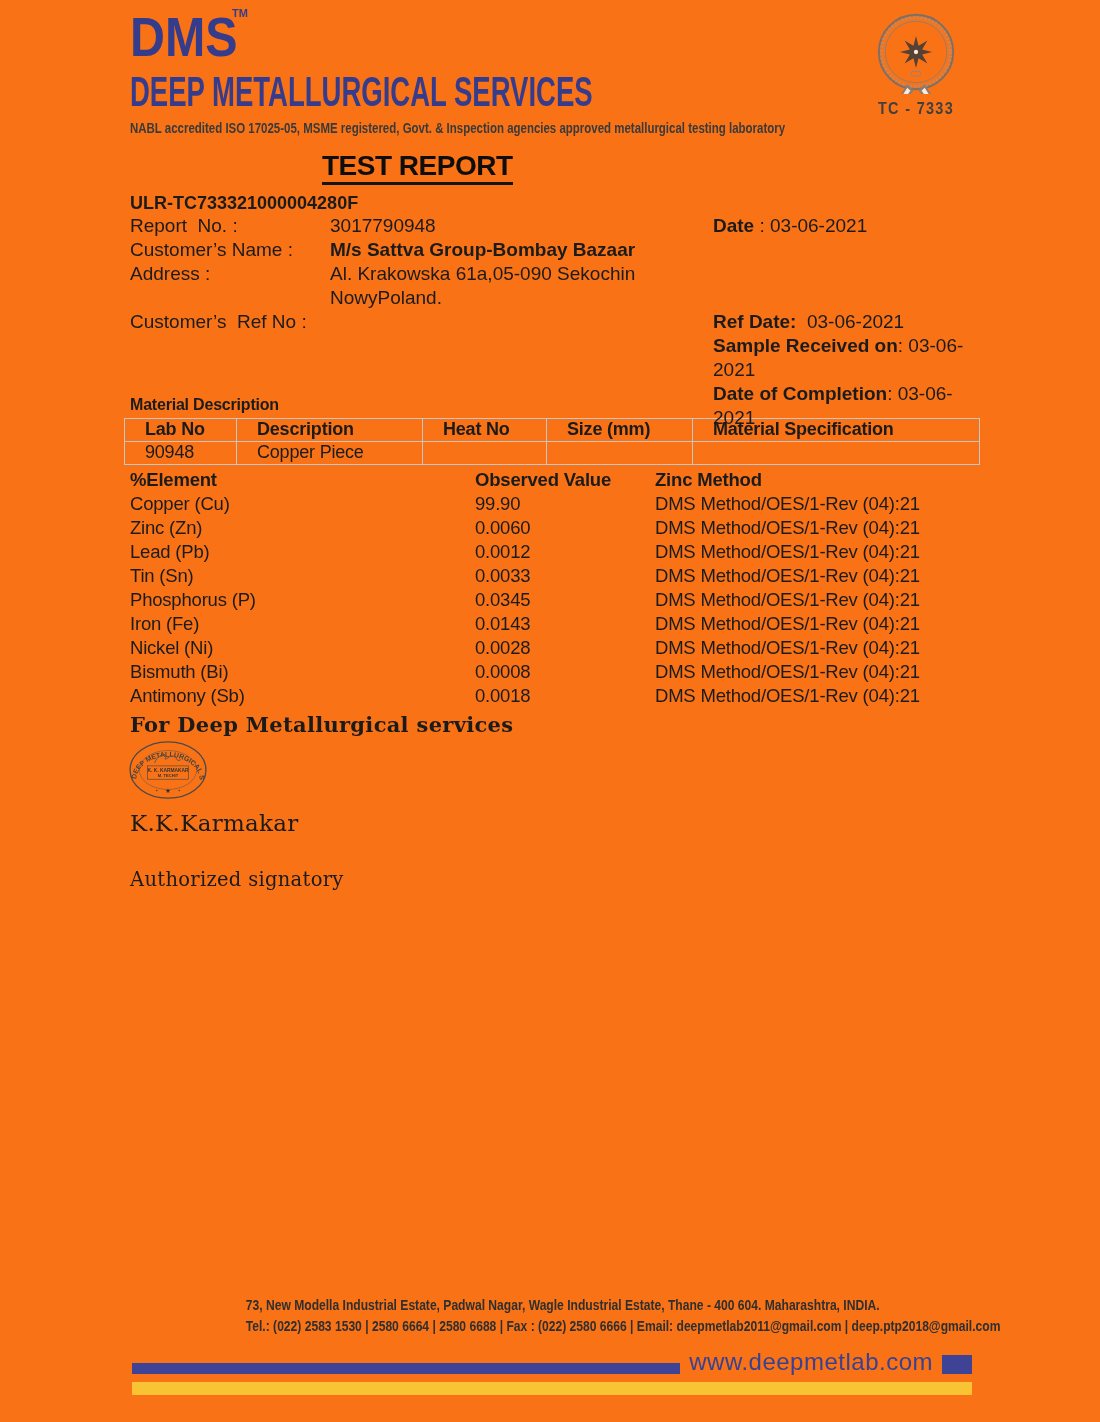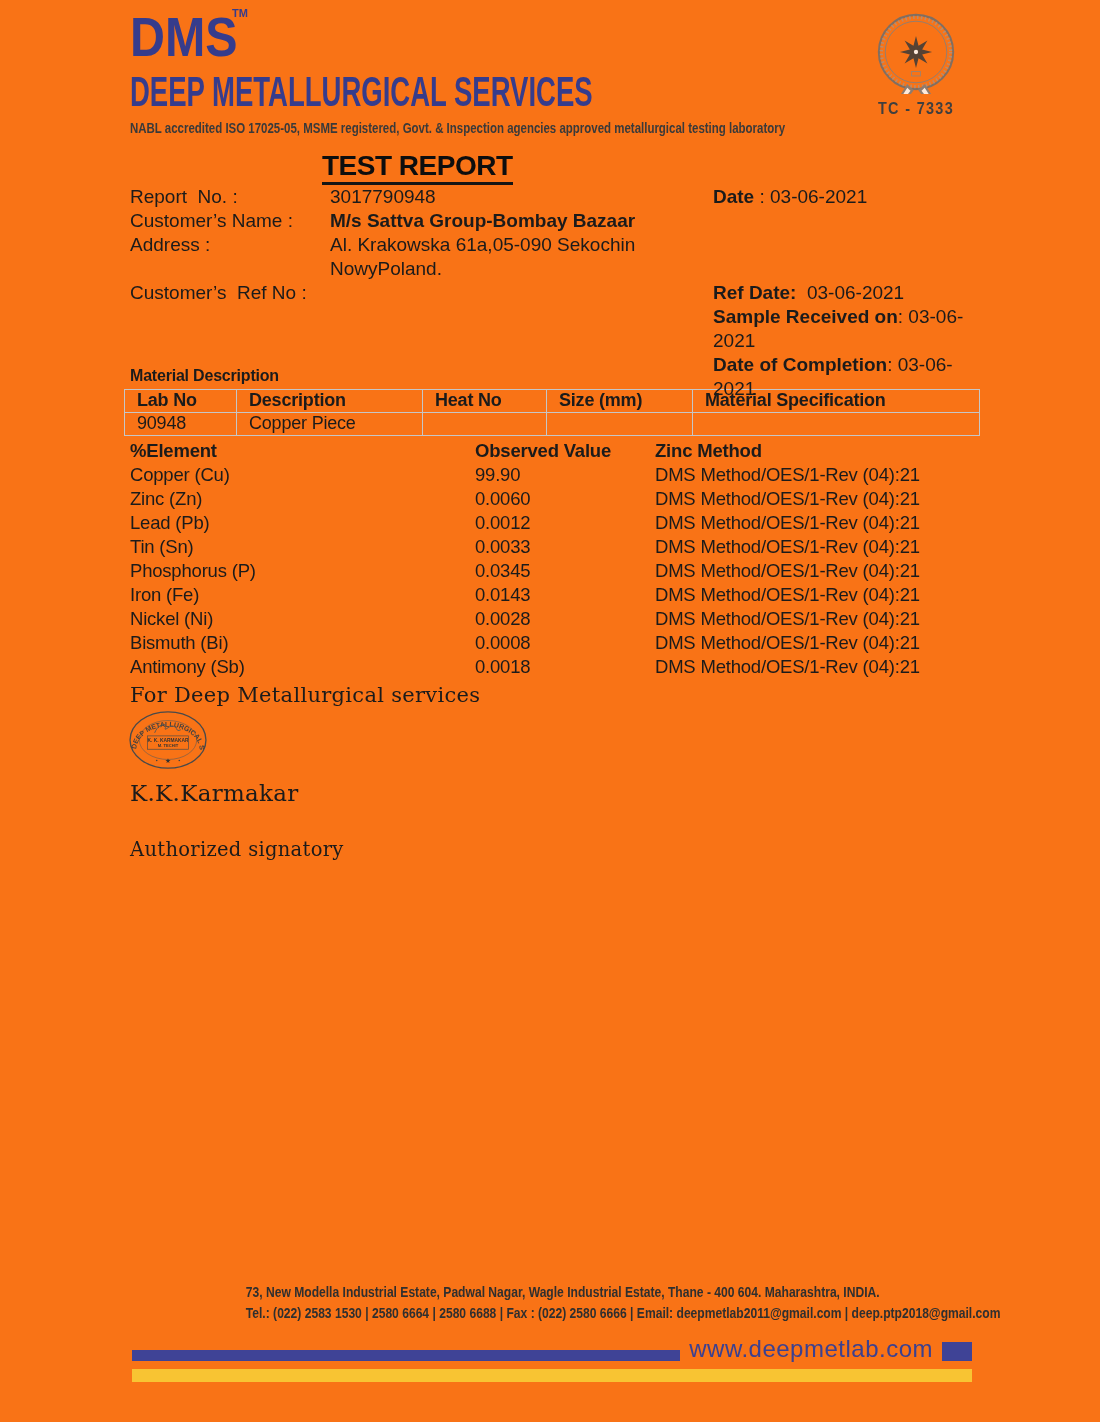--- a/index.html
+++ b/index.html
@@ -44,46 +44,46 @@
   .bold { font-weight:bold; }
   .right-abs { position:absolute; left:583px; top:0; }
   .ref-block { position:absolute; left:583px; top:0; font-size:19px; line-height:24px; }
   .row-ref { height:82px; }
 
   
   .mat-title { margin-top:4px; font-size:16px; font-weight:bold; letter-spacing:-0.2px; }
   table.mat { border-collapse:collapse; table-layout:fixed; width:856px; margin:4px 0 0 -6px; }
   table.mat th, table.mat td {
     border:1.5px solid #c6c6c6; font-size:18px; text-align:left;
-    padding:0 12px; height:23px; font-weight:normal; letter-spacing:-0.2px;
+    padding:0 20px; height:23px; font-weight:normal; letter-spacing:-0.2px;
   }
   table.mat th { font-weight:bold; }
 
   
   .band {
     margin:4px 0 0 -8px; padding:2px 0 2px 8px; width:858px;
     border-top:3.5px solid #8a8a8a; border-bottom:3.5px solid #8a8a8a;
     font-size:19px; font-weight:bold; letter-spacing:-0.2px;
   }
   .band .gap { display:inline-block; width:18px; }
   table.analysis { border-collapse:collapse; table-layout:fixed; width:850px; margin-top:3px; }
   table.analysis th, table.analysis td {
     font-size:18.5px; text-align:left; padding:0; height:24px; letter-spacing:-0.2px;
   }
   table.analysis th { font-weight:bold; }
 
   
   .serif { font-family:"DejaVu Serif","Liberation Serif",serif; }
-  .for-line { margin-top:4px; font-size:21px; font-weight:normal; letter-spacing:0.3px; }
+  .for-line { margin-top:4px; font-size:21px; font-weight:bold; letter-spacing:0.3px; }
   .stamp { margin:3px 0 0 -2px; }
   .sig-name { font-size:23px; margin-top:6px; letter-spacing:0.3px; }
   .sig-role { font-size:19.5px; letter-spacing:0.3px;margin-top:32px; }
 
   
-  .footer { position:absolute; left:0; right:0; bottom:40px; }
+  .footer { position:absolute; left:0; right:0; bottom:27px; }
   .footer-text { width:780px; margin:0 auto; text-align:center; color:#2f2f2f; }
   .footer-line { font-size:15.5px; font-weight:bold; line-height:21px; white-space:nowrap;
     transform:scaleX(0.78); transform-origin:center top; }
   .webrow { display:flex; align-items:flex-end; margin:14px 0 0 132px; width:840px; }
   .webbar { flex:1; height:11px; background:#3f4396; margin-right:9px; }
   .weburl { font-size:24px; color:#3b4191; letter-spacing:0.5px; line-height:24px; }
   .websq { width:30px; height:19px; background:#3f4396; margin-left:9px; }
   .goldbar { margin:8px 0 0 132px; width:840px; height:13px; background:#f8c433; }
 </style>
 </head>
@@ -109,20 +109,21 @@
         <rect x="40.5" y="63" width="9" height="4.5" fill="none" stroke="#868686" stroke-width="0.9"></rect>
         <path d="M36,80 L27,84.5 L33.5,84.5 L41,81.5 Z" fill="#ffffff" stroke="#7d7d7d" stroke-width="1.1" transform="translate(0,-1) scale(1,3.2) translate(0,-55.4)"></path>
         <path d="M54,80 L63,84.5 L56.5,84.5 L49,81.5 Z" fill="#ffffff" stroke="#7d7d7d" stroke-width="1.1" transform="translate(0,-1) scale(1,3.2) translate(0,-55.4)"></path>
       </svg>
       <div class="seal-code" data-bind="seal.code">TC - 7333</div>
     </div>
 
     <div>
       <span class="report-title" data-bind="report.title">TEST REPORT</span>
     </div>
+    <div class="ulr" data-bind="report.ulr">ULR-TC733321000004280F</div>
 
     <div class="inforow">
       <span class="lbl" data-bind="report.fields.report_no_label">Report  No. :</span><span class="val" data-bind="report.fields.report_no">3017790948</span>
       <span class="right-abs"><span class="bold" data-bind="report.fields.date_label">Date</span><span data-bind="report.fields.date_value"> : 03-06-2021</span></span>
     </div>
     <div class="inforow">
       <span class="lbl" data-bind="report.fields.customer_label">Customer’s Name :</span><span class="val bold" data-bind="report.fields.customer">M/s Sattva Group-Bombay Bazaar</span>
     </div>
     <div class="inforow">
       <span class="lbl" data-bind="report.fields.address_label">Address :</span><span class="val"><span data-bind="report.fields.address_line1">Al. Krakowska 61a,05-090 Sekochin</span><br><span data-bind="report.fields.address_line2">NowyPoland.</span></span>

